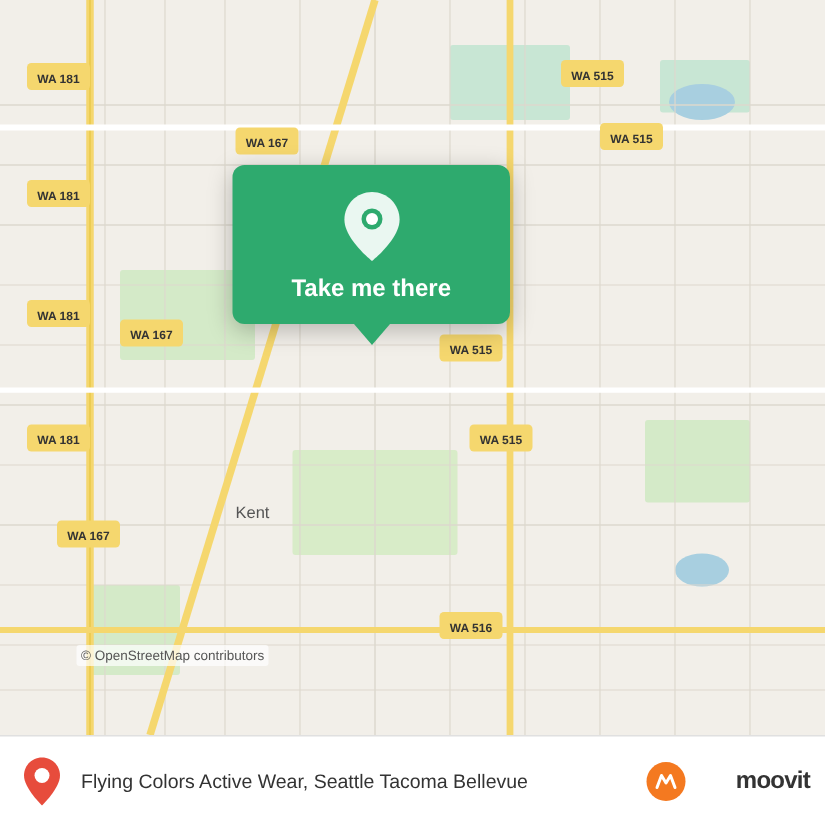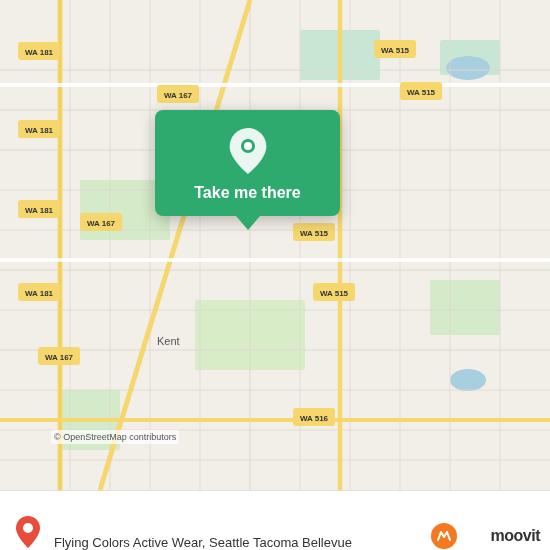--- a/index.html
+++ b/index.html
@@ -71,21 +71,21 @@
       text-align: right;
       white-space: nowrap;
     }
 
     
     #bottom-bar {
       width: 550px;
       height: 60px;
       background: #ffffff;
       display: flex;
-      align-items: flex-end;
+      align-items: center;
       padding: 0 10px;
       border-top: 1px solid #e0e0e0;
       position: relative;
     }
 
     #osm-credit {
       font-size: 9px;
       color: #555;
       position: absolute;
       bottom: 46px;

